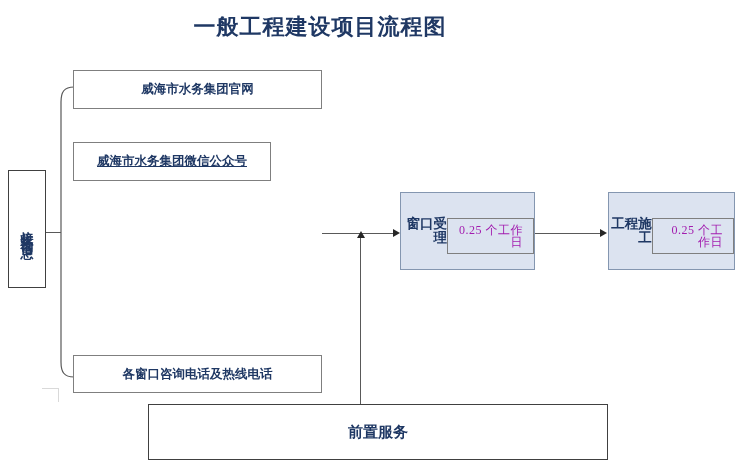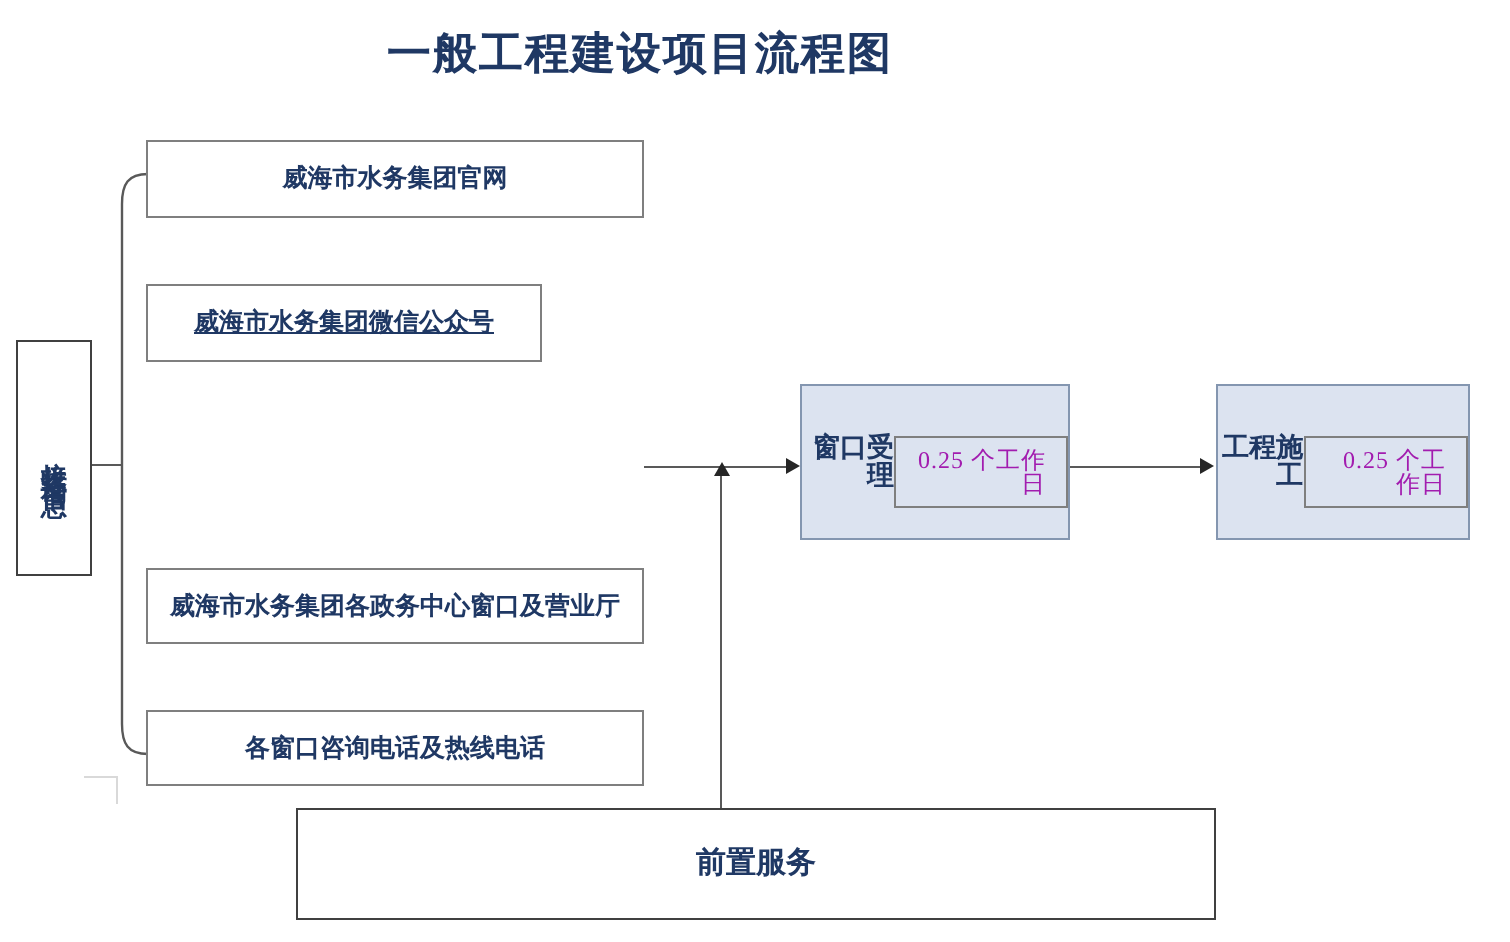--- a/index.html
+++ b/index.html
@@ -152,23 +152,20 @@
 
   <div class="box wbox" style="left:73px; top:70px; width:249px; height:39px;">
     <span>威海市水务集团官网</span>
   </div>
 
   <div class="box wbox" style="left:73px; top:142px; width:198px; height:39px;text-decoration:underline;">
     <span>威海市水务集团微信公众号</span>
   </div>
 
 
-  <div class="box wbox" style="left:73px; top:284px; width:249px; height:38px;">
-    <span>威海市水务集团各政务中心窗口及营业厅</span>
-  </div>
 
   <div class="box wbox" style="left:73px; top:355px; width:249px; height:38px;font-family:Liberation Serif, serif;">
     <span>各窗口咨询电话及热线电话</span>
   </div>
 
   <div class="hline" style="left:322px; top:233px; width:72px;"></div>
   <div class="arrow-right" style="left:393px; top:229px;"></div>
 
   <div class="vline" style="left:360px; top:237px; height:167px;"></div>
   <div class="arrow-up" style="left:357px; top:231px;"></div>

